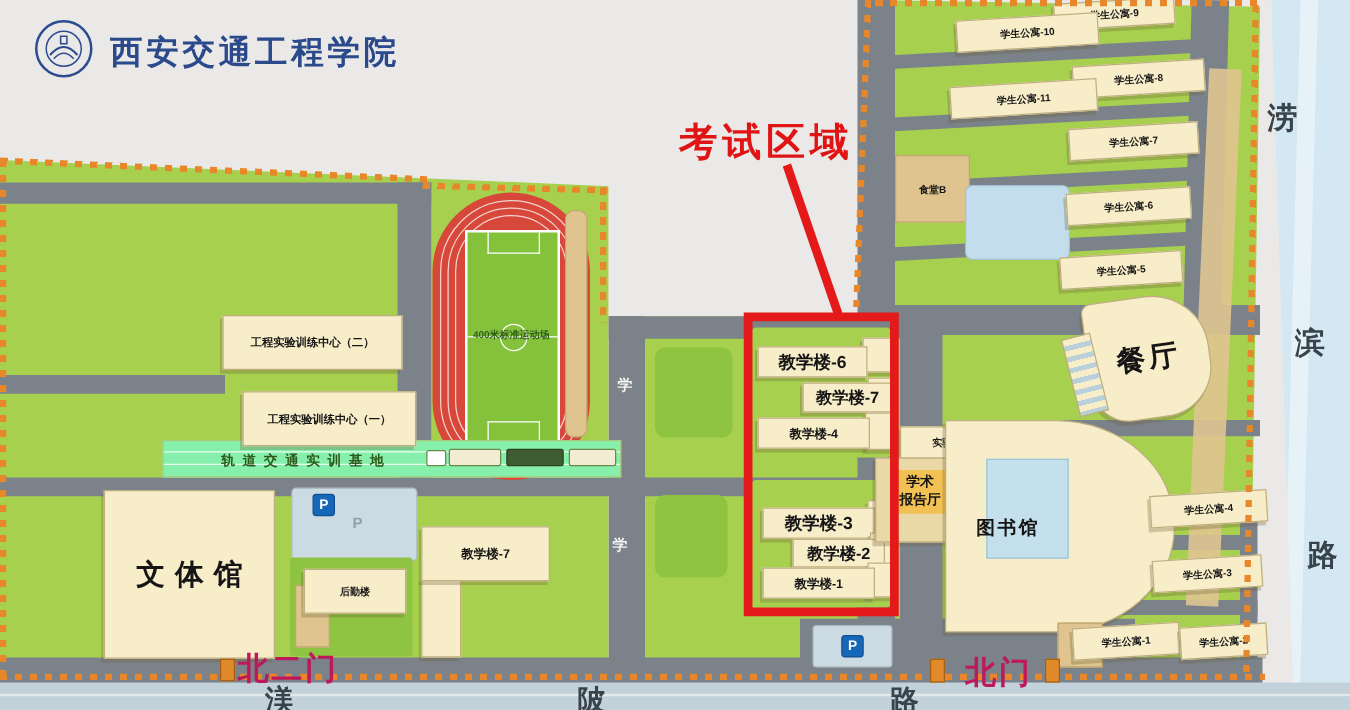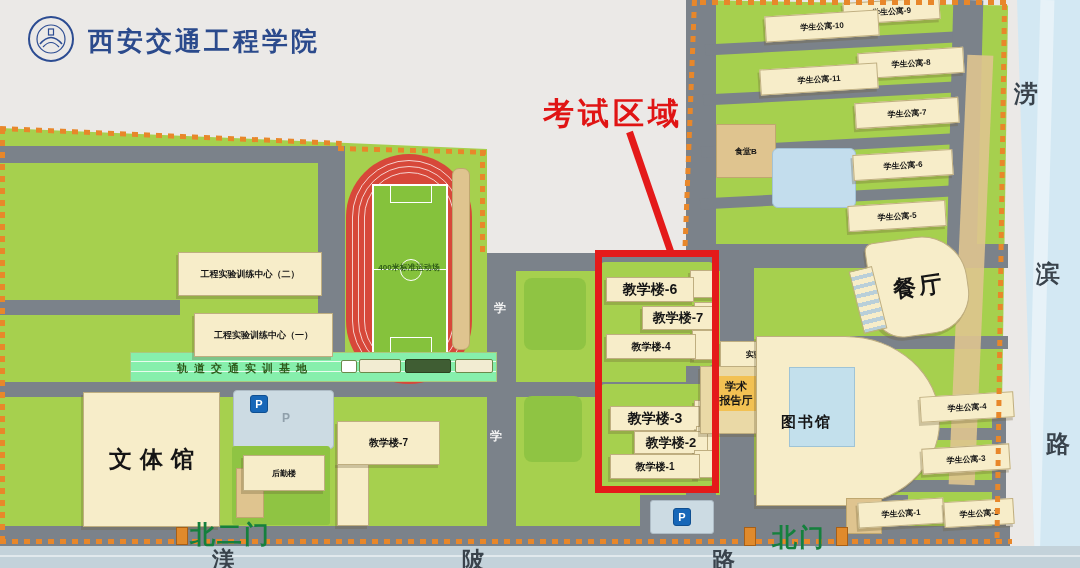--- a/index.html
+++ b/index.html
@@ -17,21 +17,21 @@
   .dash-v{width:5px;background:repeating-linear-gradient(180deg,#e8872a 0 6px,transparent 6px 12px);}
   .pbadge{background:#1767b8;color:#fff;font-weight:700;border-radius:3px;border:1px solid #0f4f91;
           display:flex;align-items:center;justify-content:center;font-size:11px;}
   .plot{background:#ccdbe3;border:1px solid #aebcc6;}
   .track{background:#d7483a;border-radius:63px;}
   .ring{position:absolute;border:1px solid rgba(255,255,255,.75);}
   .field{position:absolute;background:#85c23c;border:2px solid #fff;}
   .white-line{position:absolute;background:#fff;}
   .apt{transform:rotate(-3.5deg);font-size:8px;}
   .serifc{font-family:"Liberation Serif",serif;font-weight:700;color:#39434c;}
-  .gate{font-weight:700;color:#15803d;font-size:25px;letter-spacing:2px;white-space:nowrap;}
+  .gate{font-weight:700;color:#be185d;font-size:25px;letter-spacing:2px;white-space:nowrap;}
   .tower{background:#e08a2c;border:1px solid #a85f15;}
   .river{background:#d3e8f3;}
 </style>
 </head>
 <body>
 
 <div class="map">
 
   <div class="abs green" style="left:0;top:128px;width:487px;height:418px;clip-path:polygon(0 0,100% 5%,100% 100%,0 100%);"></div>
   <div class="abs green" style="left:487px;top:253px;width:203px;height:293px;"></div>

